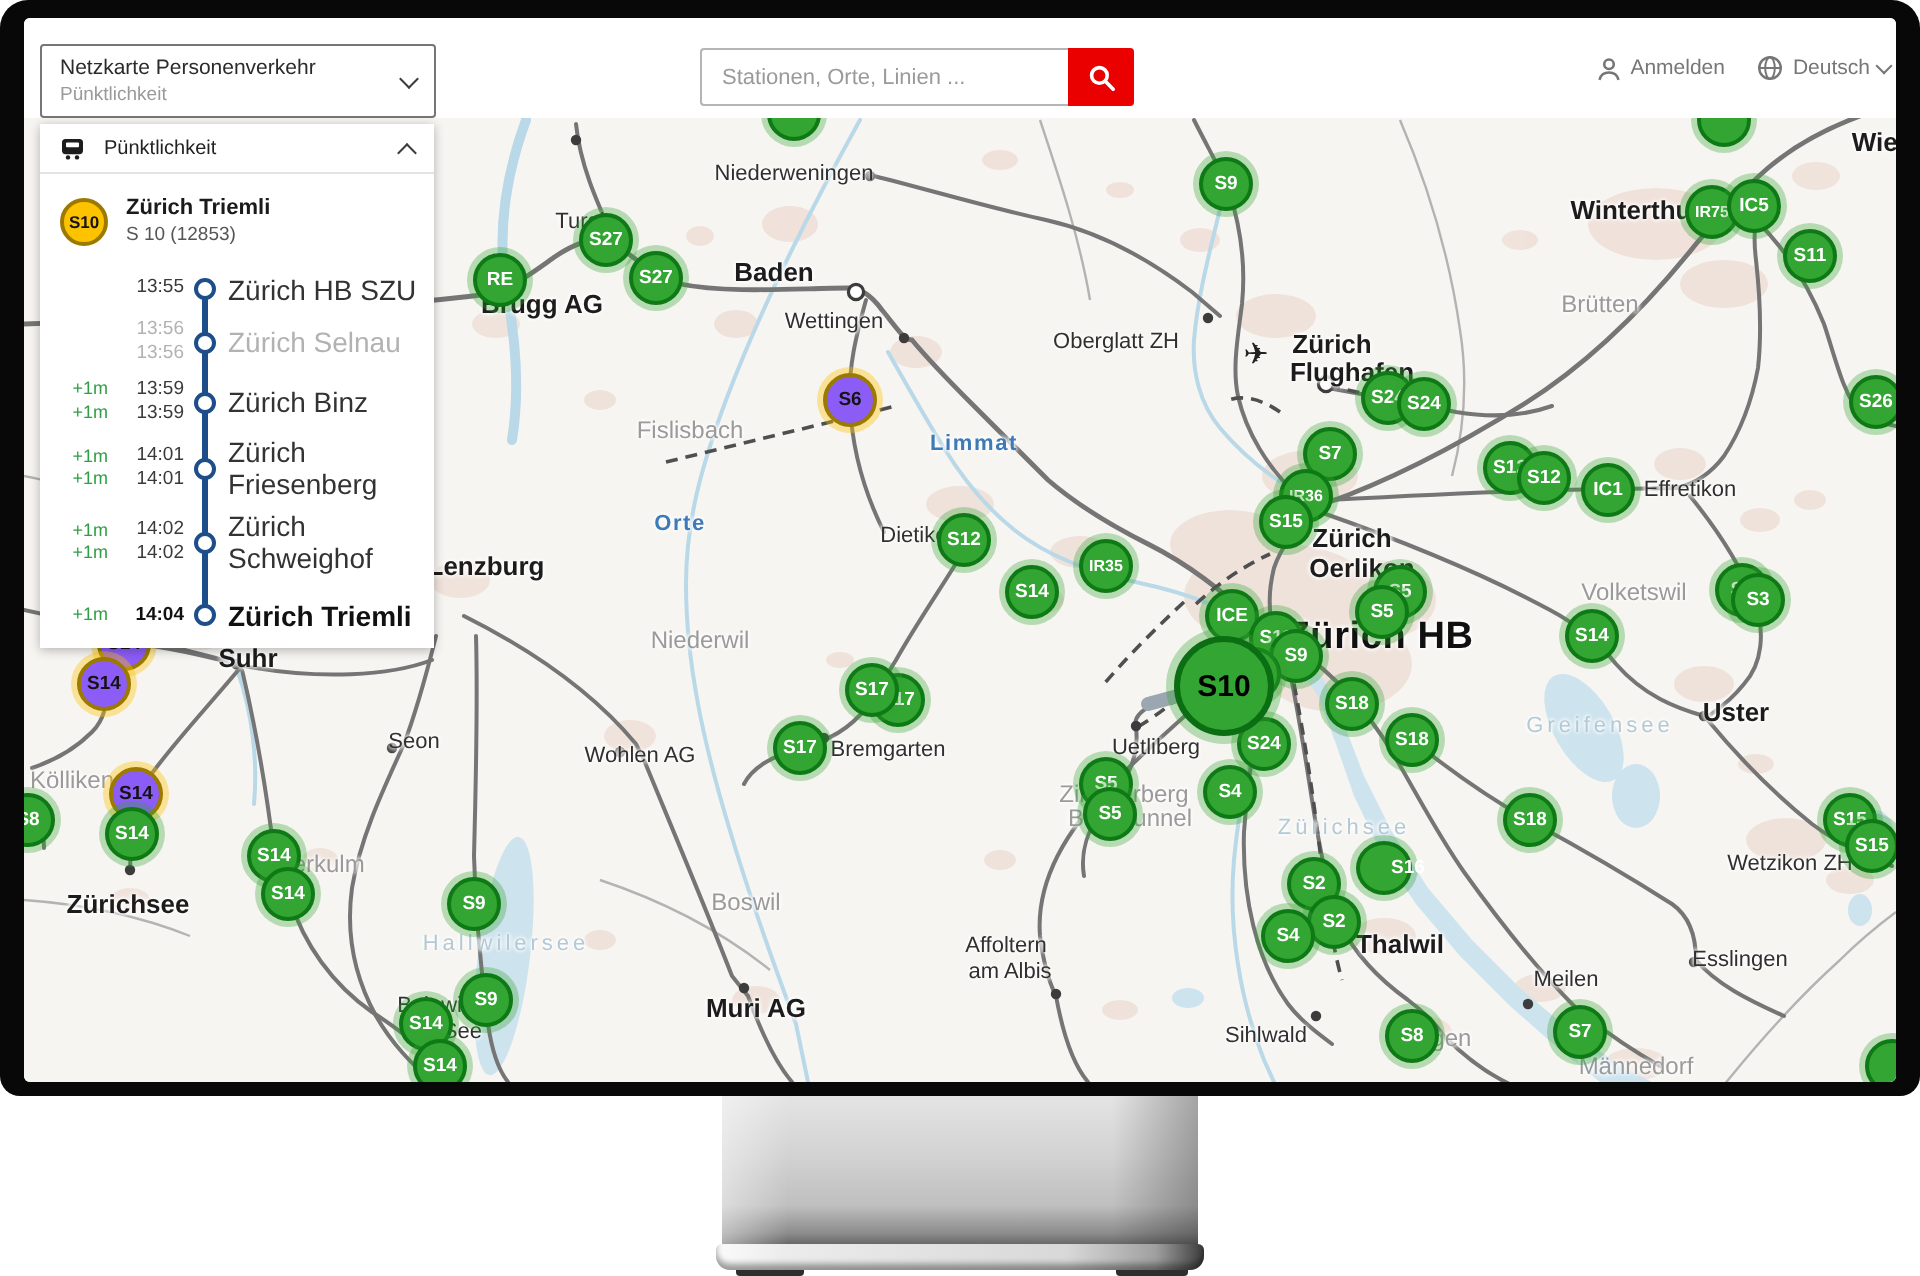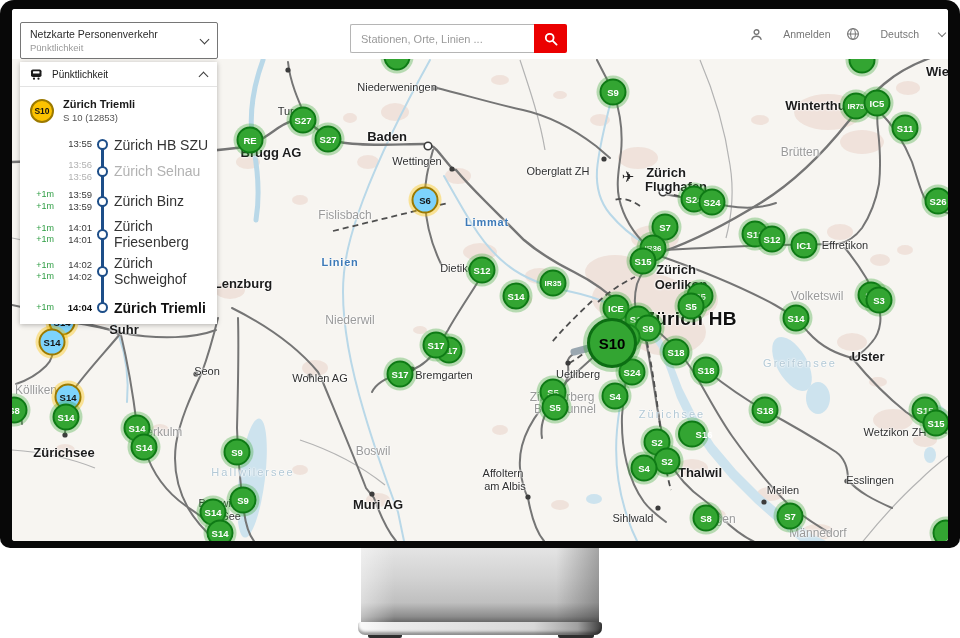--- a/index.html
+++ b/index.html
@@ -25,41 +25,41 @@
   .dd-sub{font-size:9.5px;color:#9a9a9a;margin-top:2px;}
   .chev{width:6px;height:6px;border-right:1.5px solid #3c3c3c;border-bottom:1.5px solid #3c3c3c;display:inline-block;flex:0 0 auto;}
   .chev.down{transform:rotate(45deg);margin-top:-3px;}
   .chev.up{transform:rotate(-135deg);margin-top:4px;}
   .chev.sm{width:5px;height:5px;border-color:#767676;}
   .search{position:absolute;left:338px;top:15px;width:217px;height:29px;display:flex;}
   .search input{flex:1;border:1px solid #b5b5b5;border-right:none;border-radius:2px 0 0 2px;padding:0 10px;font-size:11px;color:#333;outline:none;font-family:"Liberation Sans",sans-serif;min-width:0;}
   .search input::placeholder{color:#9a9a9a;}
   .search-btn{width:33px;height:29px;background:#eb0000;border:none;border-radius:0 2px 2px 0;display:flex;align-items:center;justify-content:center;cursor:pointer;padding:0;}
   .tb-right{position:absolute;right:3px;top:0;height:50px;display:flex;align-items:center;gap:16px;}
-  .tb-item{display:flex;align-items:center;gap:20px;color:#767676;font-size:10.5px;cursor:pointer;white-space:nowrap;}
+  .tb-item{display:flex;align-items:center;gap:4px;color:#767676;font-size:10.5px;cursor:pointer;white-space:nowrap;}
   .logo{display:flex;align-items:center;gap:6px;margin-left:18px;margin-right:6px;}
   .logo-flag{width:38px;height:19px;background:#eb0000;display:flex;align-items:center;justify-content:center;}
   .logo-text{font-size:13.5px;font-weight:bold;color:#000;letter-spacing:.4px;white-space:nowrap;}
   
   .map{position:absolute;left:0;top:50px;right:0;bottom:0;background:#f7f5f1;overflow:hidden;cursor:grab;}
   .map svg{position:absolute;inset:0;width:100%;height:100%;}
   .lbl-layer,.badge-layer{position:absolute;inset:0;pointer-events:none;}
   .lbl{position:absolute;transform:translate(-50%,-50%);white-space:nowrap;pointer-events:none;
     text-shadow:0 0 2px #fff,0 0 2px #fff,0 0 3px #fff;}
   .lbl.city{font-weight:bold;font-size:13px;color:#1c1c1c;}
   .lbl.cityxl{font-weight:bold;font-size:19px;color:#101010;letter-spacing:.3px;}
   .lbl.town{font-size:11px;color:#303030;}
   .lbl.small{font-size:12px;color:#9a9a9a;text-align:right;}
   .lbl.water{font-size:11px;color:#b3c9d6;letter-spacing:2px;}
   .lbl.river{font-size:11px;font-weight:bold;color:#3d7ab8;letter-spacing:.8px;}
   .lbl.plane{font-size:15px;color:#222;text-shadow:none;}
   .bdg{position:absolute;border-radius:50%;display:flex;align-items:center;justify-content:center;font-weight:700;
     transform:translate(-50%,-50%);box-sizing:border-box;pointer-events:auto;cursor:pointer;line-height:1;}
   .bdg.g{background:#33a532;border:2px solid #0e7a15;color:#fff;box-shadow:0 0 0 3px rgba(51,165,50,.33);}
-  .bdg.y{background:#7dd3fc;border:2px solid #9c7a00;color:#141414;box-shadow:0 0 0 3px rgba(253,195,0,.38);}
+  .bdg.y{background:#8b5cf6;border:2px solid #9c7a00;color:#141414;box-shadow:0 0 0 3px rgba(253,195,0,.38);}
   .bdg.sel{background:#33a532;border:3px solid #0c6e13;color:#000;box-shadow:0 0 0 4px rgba(51,165,50,.33);font-weight:800;}
   
   .panel{position:absolute;left:8px;top:53px;width:197px;background:#fff;z-index:6;box-shadow:0 1px 5px rgba(0,0,0,.28);}
   .panel-head{display:flex;align-items:center;gap:8px;padding:7px 10px 6px;border-bottom:1px solid #e3e3e3;cursor:pointer;}
   .ph-label{flex:1;font-size:10px;color:#222;}
   .line-head{display:flex;align-items:center;gap:9px;padding:11px 10px 4px;}
   .line-badge{width:24px;height:24px;border-radius:50%;background:#fdc300;border:2px solid #9c7a00;color:#141414;
     font-size:8.5px;font-weight:700;display:flex;align-items:center;justify-content:center;box-sizing:border-box;flex:0 0 auto;}
   .line-title{font-size:11px;font-weight:700;color:#1a1a1a;}
   .line-sub{font-size:9.5px;color:#555;margin-top:2px;}
@@ -269,21 +269,21 @@
             <span class="lbl town" style="left: 448px; top: 209px;">Dietikon</span>
             <span class="lbl town" style="left: 432px; top: 316px;">Bremgarten</span>
             <span class="lbl town" style="left: 566px; top: 315px;">Uetliberg</span>
             <span class="lbl small" style="left: 550px; top: 338px;">Zimmerberg</span>
             <span class="lbl small" style="left: 553px; top: 350px;">Basistunnel</span>
             <span class="lbl city" style="left: 664px; top: 210px;">Zürich</span>
             <span class="lbl city" style="left: 669px; top: 225px;">Oerlikon</span>
             <span class="lbl cityxl" style="left: 678px; top: 260px;">Zürich HB</span>
             <span class="lbl water" style="left: 660px; top: 355px;">Zürichsee</span>
             <span class="lbl river" style="left: 475px; top: 163px;">Limmat</span>
-            <span class="lbl river" style="left: 328px; top: 203px;">Linien</span>
+            <span class="lbl river" style="left: 328px; top: 203px;">Orte</span>
             <span class="lbl small" style="left: 338px; top: 261px;">Niederwil</span>
           </div>
         <div class="badge-layer">
             <div class="bdg g" style="height: 27px; width: 27px; left: 238px; top: 81px; font-size: 9.5px;">RE</div>
             <div class="bdg g" style="height: 27px; width: 27px; left: 291px; top: 61px; font-size: 9.5px;">S27</div>
             <div class="bdg g" style="height: 27px; width: 27px; left: 316px; top: 80px; font-size: 9.5px;">S27</div>
             <div class="bdg y" style="height: 27px; width: 27px; left: 413px; top: 141px; font-size: 9.5px;">S6</div>
             <div class="bdg g" style="height: 27px; width: 27px; left: 601px; top: 33px; font-size: 9.5px;">S9</div>
             <div class="bdg g" style="height: 27px; width: 27px; left: 385px; top: -2px; font-size: 9.5px;"></div>
             <div class="bdg g" style="height: 27px; width: 27px; left: 850px; top: 1px; font-size: 9.5px;"></div>

